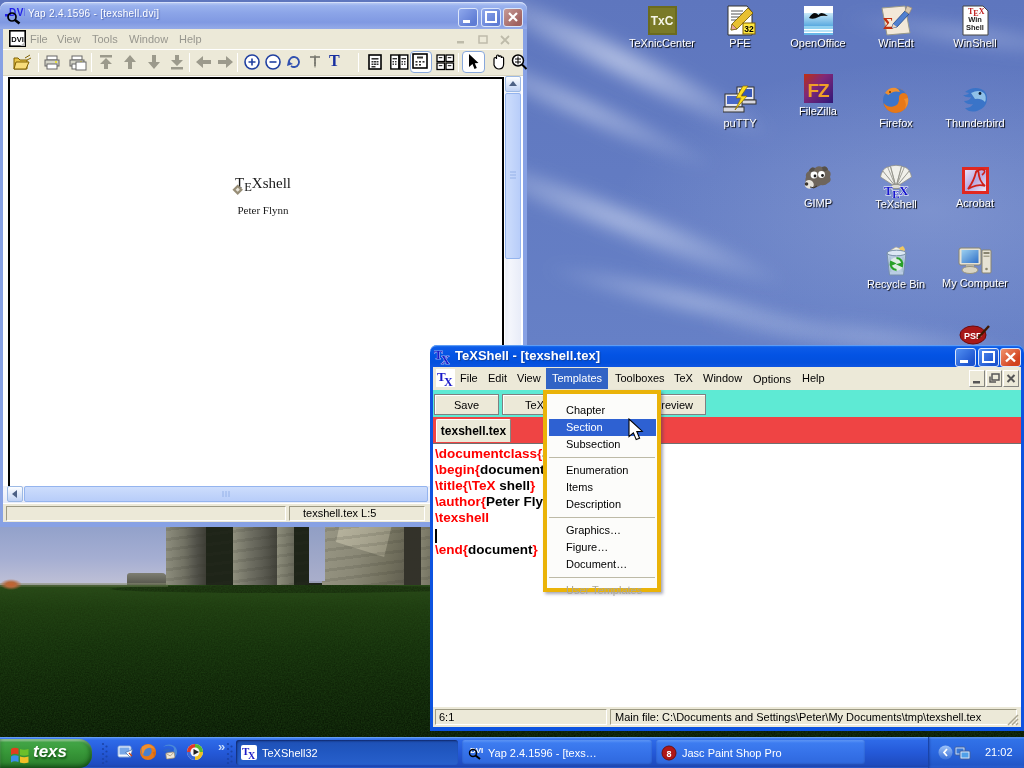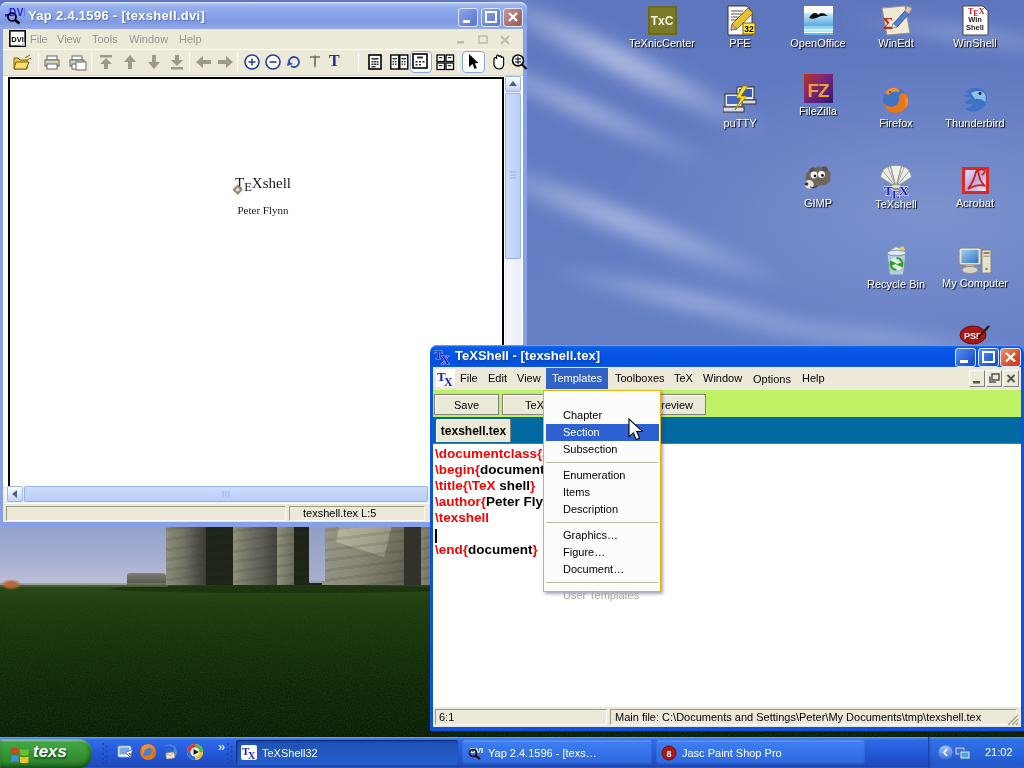--- a/index.html
+++ b/index.html
@@ -25,21 +25,21 @@
 
 .sbtn{position:absolute;background:linear-gradient(180deg,#FDFEFF,#D3E0F8 70%,#C0D2F5);border:1px solid #9CB9E4;border-radius:2px}
 .sthumb{position:absolute;background:linear-gradient(90deg,#CDDDFC,#B8CDF9);border:1px solid #94B4EE;border-radius:2px}
 .sthumbh{position:absolute;background:linear-gradient(180deg,#CDDDFC,#B8CDF9);border:1px solid #94B4EE;border-radius:2px}
 
 #tex .tbar{height:22px;background:linear-gradient(180deg,#2A7BF0 0%,#0C5BE8 12%,#0353E4 45%,#0350DD 80%,#0E55E2 100%);box-shadow:inset 0 1px 0 #5E9CF5}
 #tex .frame{position:absolute;left:0;top:22px;width:594px;height:364px;border-left:3px solid #0D53E0;border-right:3px solid #0D53E0;border-bottom:4px solid #0D53E0;background:#ECE9D8}
 .beigebtn{position:absolute;background:#ECE9D8;border:1px solid #808080;box-shadow:inset 1px 1px 0 #fff;font-size:11px;color:#000;text-align:center}
 .panel{position:absolute;border:1px solid;border-color:#9D9A84 #FFFFFF #FFFFFF #9D9A84;font-size:11px;color:#000}
 
-#drop{background:#FCFCFA;border:1px solid #eab308;box-shadow:2px 2px 3px rgba(60,60,90,.45);font-size:11px;color:#000;padding-top:16px}
+#drop{background:#FCFCFA;border:4px solid #eab308;box-shadow:2px 2px 3px rgba(60,60,90,.45);font-size:11px;color:#000;padding-top:8px}
 #drop .mi{height:17px;line-height:17px;padding-left:19px;white-space:nowrap}
 #drop .sep{height:1px;background:#BDBAA6;margin:4px 2px}
 #drop .hl{background:#2E61D2;color:#fff;margin:0 1px 0 2px;padding-left:17px}
 #drop .dis{color:#A9A69A}
 
 #taskbar{position:absolute;left:0;top:737px;width:1024px;height:31px;background:linear-gradient(180deg,#76ACF8 0%,#3E7CF0 5%,#2E6AE8 11%,#2459D8 50%,#1F4CC0 88%,#1E46B0 96%,#2E63D4 100%)}
 .tkb{position:absolute;top:3px;height:25px;border-radius:3px;color:#fff;font-size:11px;display:flex;align-items:center;white-space:nowrap;overflow:hidden}
 .tkb svg{margin:0 5px 0 5px;flex:0 0 auto}
 </style></head>
 <body>
@@ -283,21 +283,21 @@
 </div>
 
 <div id="yap" class="win" style="left:0;top:2px;width:527px;height:525px">
  <div class="tbar"></div>
  <svg class="abs" style="left:5px;top:4px" width="20" height="19">
       <text x="4" y="10" font-size="10" font-weight="bold" fill="#2222E8" font-family="Liberation Sans" style="letter-spacing:0.6px">DVI</text>
       <rect x="0" y="8" width="3" height="2.5" fill="#2222E8"></rect>
       <circle cx="7" cy="11" r="4" fill="none" stroke="#000" stroke-width="1.7"></circle>
       <line x1="10" y1="14" x2="14.5" y2="17.5" stroke="#000" stroke-width="2.6"></line>
     </svg>
- <div class="abs" style="left:28px;top:6px;font-size:13px;font-weight:bold;color:#fff;letter-spacing:0.3px;text-shadow:1px 1px 1px #5870B8">Yap 2.4.1596 - [texshell.dvi]</div>
+ <div class="abs" style="left:28px;top:6px;font-size:10px;font-weight:normal;color:#fff;letter-spacing:0.3px;text-shadow:1px 1px 1px #5870B8">Yap 2.4.1596 - [texshell.dvi]</div>
  <div class="tbtn" style="left:458px;top:6px;width:20px;height:19px;background:linear-gradient(135deg,#8FA8EC,#5F7CD4 80%)">
       <svg width="18" height="17">
         <rect x="4" y="11" width="7" height="3" fill="#fff"></rect>
       </svg>
     </div>
  <div class="tbtn" style="left:481px;top:6px;width:20px;height:19px;background:linear-gradient(135deg,#8FA8EC,#5F7CD4 80%)">
       <svg width="18" height="17">
         <rect x="4" y="3" width="10" height="10" fill="none" stroke="#fff" stroke-width="2"></rect>
       </svg>
     </div>
@@ -545,27 +545,27 @@
           </svg></div>
     <div class="abs" style="left:553px;top:3px;width:16px;height:17px;background:#ECE9D8;border:1px solid #fff;border-right-color:#848480;border-bottom-color:#848480"><svg width="14" height="15">
             <rect x="5" y="3" width="7" height="6" fill="none" stroke="#555" stroke-width="1.5"></rect>
             <path d="M3 5.5 L3 11 L9 11" fill="none" stroke="#555" stroke-width="1.5"></path>
           </svg></div>
     <div class="abs" style="left:570px;top:3px;width:16px;height:17px;background:#ECE9D8;border:1px solid #fff;border-right-color:#848480;border-bottom-color:#848480"><svg width="14" height="15">
             <path d="M3.5 4 L10.5 11 M10.5 4 L3.5 11" stroke="#555" stroke-width="2"></path>
           </svg></div>
   </div>
 
-  <div class="abs" style="left:0;top:23px;width:588px;height:27px;background:#bef264">
+  <div class="abs" style="left:0;top:23px;width:588px;height:27px;background:#5eead4">
     <div class="beigebtn" style="left:1px;top:4px;width:65px;height:21px;line-height:20px">Save</div>
     <div class="beigebtn" style="left:69px;top:4px;width:65px;height:21px;line-height:20px">TeX</div>
     <div class="beigebtn" style="left:208px;top:4px;width:65px;height:21px;line-height:20px">Preview</div>
   </div>
 
-  <div class="abs" style="left:0;top:50px;width:588px;height:26px;background:#0369a1">
+  <div class="abs" style="left:0;top:50px;width:588px;height:26px;background:#ef4444">
     <div class="abs" style="left:3px;top:2px;width:75px;height:23px;background:#ECE9D8;border:1px solid #fff;border-right-color:#848480;border-bottom:none;border-radius:2px 2px 0 0;font-size:12px;font-weight:bold;text-align:center;line-height:22px">texshell.tex</div>
   </div>
 
   <div class="abs" style="left:0;top:76px;width:588px;height:264px;background:#fff;border-top:1px solid #707070;font-weight:bold;font-size:13.5px;line-height:16px;white-space:pre" id="code">
     <div class="abs" style="left:2px;top:2px;color:#FF0000">\documentclass{<span style="color:#000">article</span>}</div>
     <div class="abs" style="left:2px;top:18px;color:#FF0000">\begin{<span style="color:#000">document</span>}</div>
     <div class="abs" style="left:2px;top:34px;color:#FF0000">\title{\TeX<span style="color:#000"> shell</span>}</div>
     <div class="abs" style="left:2px;top:50px;color:#FF0000">\author{<span style="color:#000">Peter Flynn</span>}</div>
     <div class="abs" style="left:2px;top:66px;color:#FF0000">\texshell</div>
     <div class="abs" style="left:2px;top:85px;width:1.5px;height:14px;background:#000"></div>

